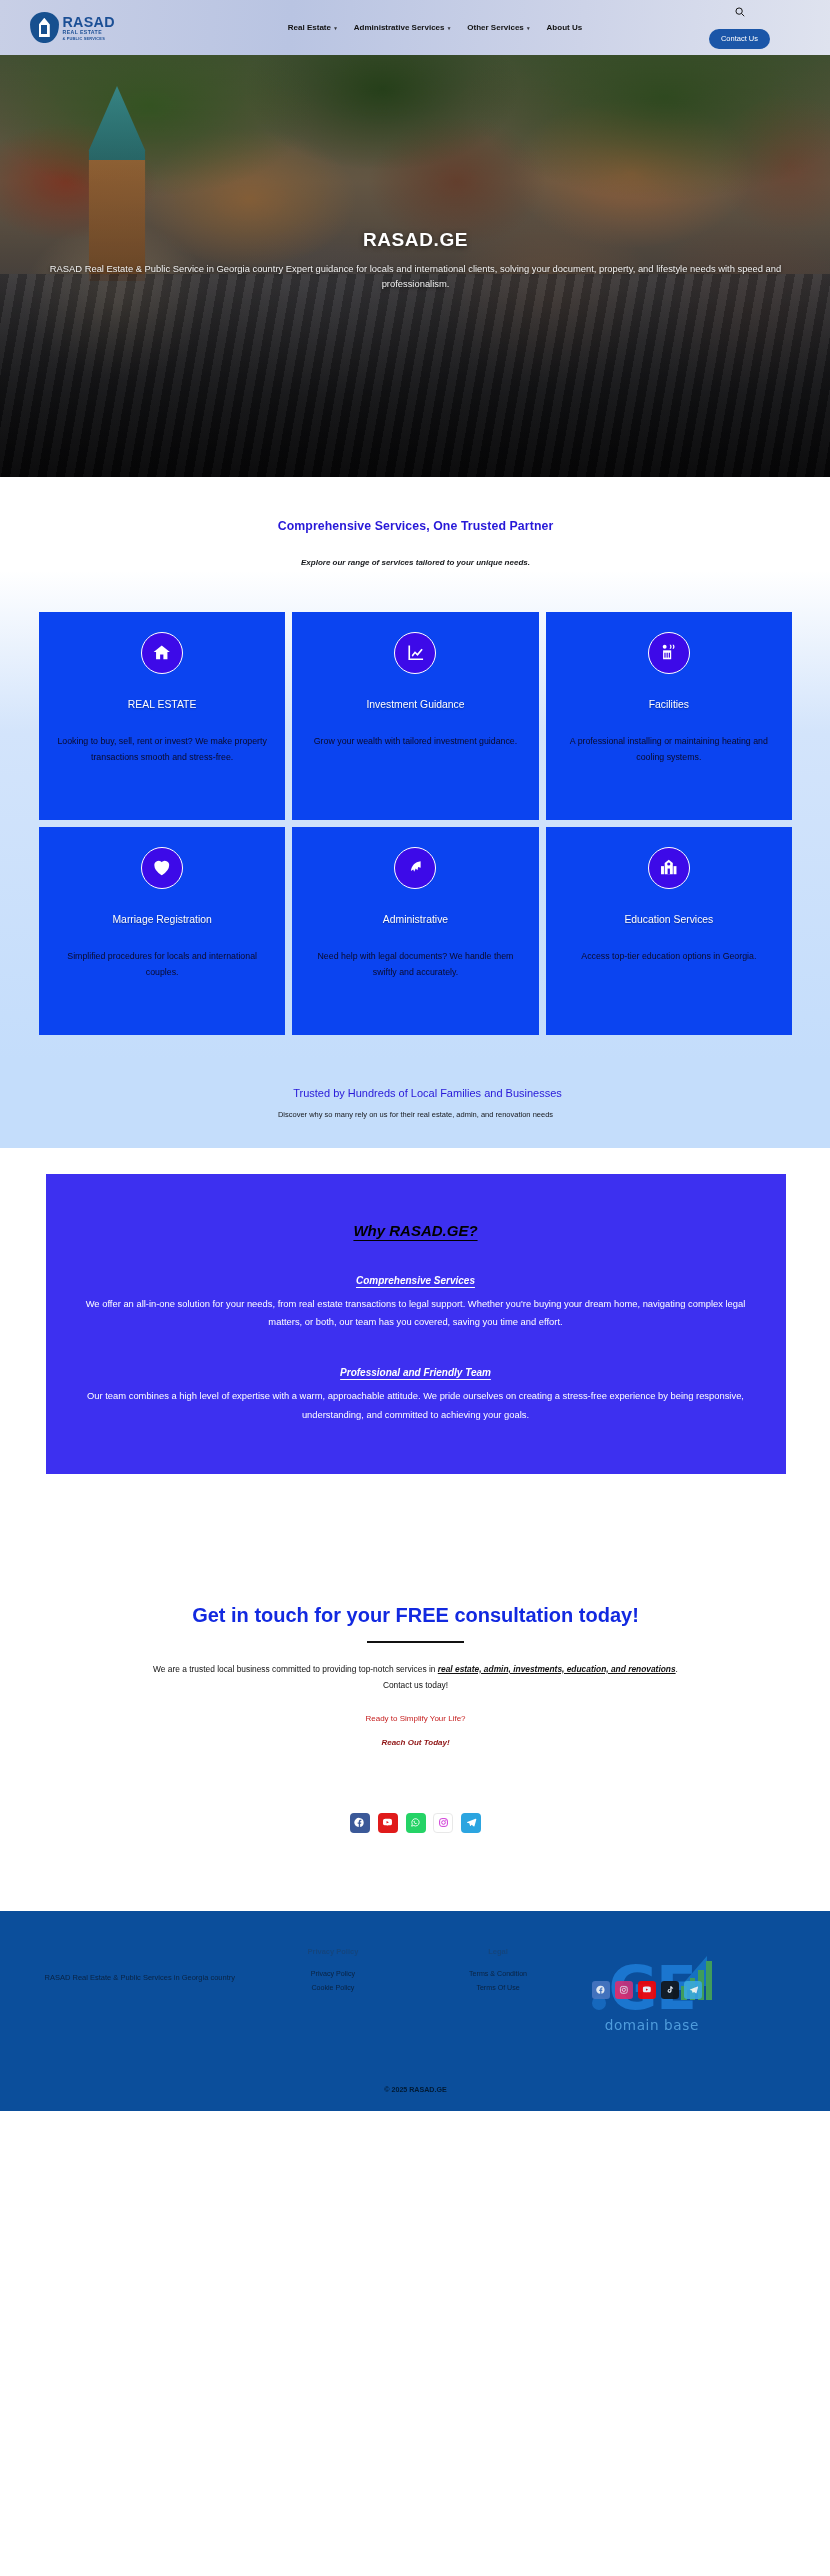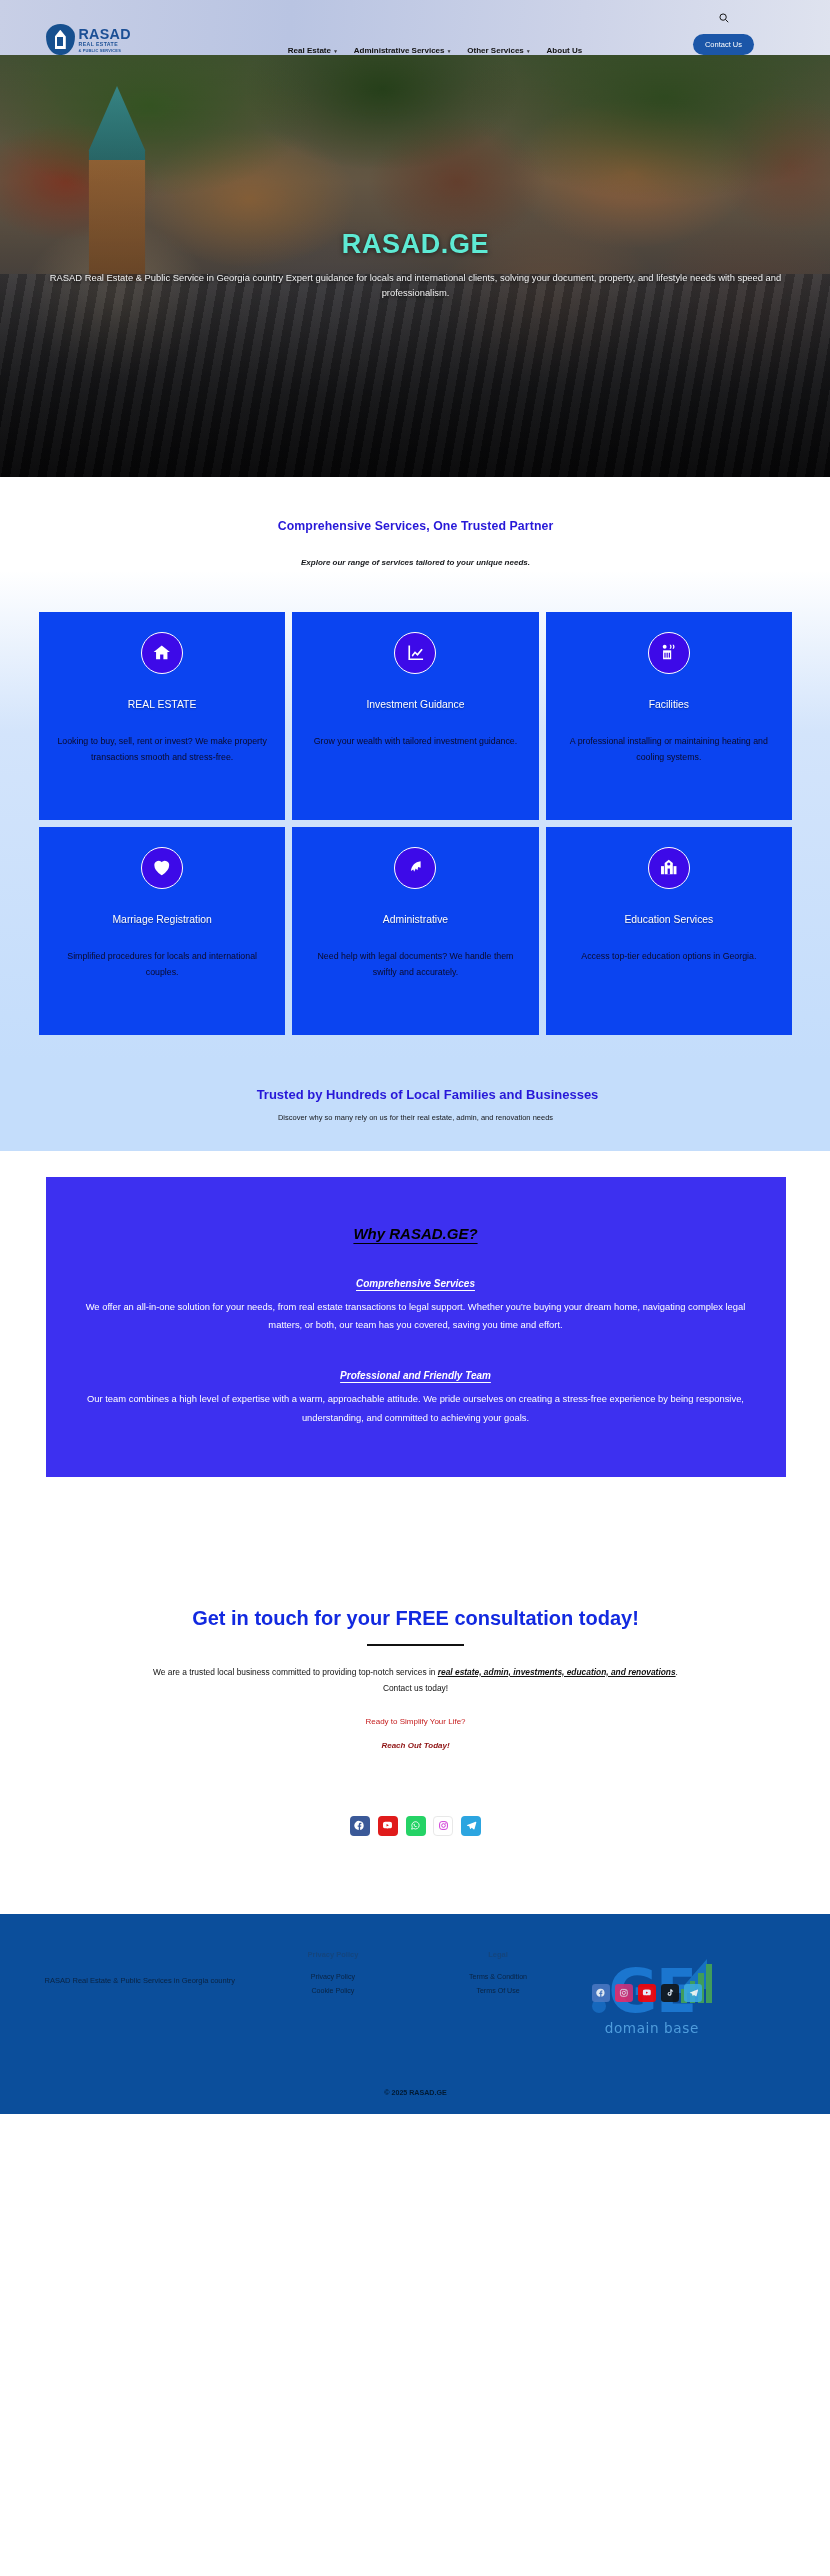--- a/index.html
+++ b/index.html
@@ -10,22 +10,22 @@
     color:#111;
     -webkit-font-smoothing:antialiased;
   }
 
   
   .site-header{
     position:relative;
     height:55px;
     background:linear-gradient(95deg,#c8cfe6 0%,#b9c4e2 35%,#cdd3e8 70%,#dfe3ef 100%);
     display:flex;
-    align-items:flex-end;
-    padding:0 46px;
+    align-items:center;
+    padding:0 30px;
   }
   .brand{ display:flex; align-items:center; gap:3.9px; width:162px; }
   .brand-mark{
     width:28.6px; height:31px;
     background:#17508f;
     border-radius:50% 50% 46% 46% / 40% 40% 60% 60%;
     position:relative;
     display:flex; align-items:center; justify-content:center;
   }
   .brand-mark::before{
@@ -122,21 +122,21 @@
   }
   .hero-overlay{
     position:absolute; inset:0;
     background:linear-gradient(180deg, rgba(0,0,0,.12) 0%, rgba(0,0,0,.22) 40%, rgba(0,0,0,.45) 100%);
   }
   .hero-inner{
     position:absolute; left:0; right:0; top:174px;
     text-align:center; padding:0 26px;
   }
   .hero-title{
-    font-size:27px; font-weight:bold; color:#5eead4;
+    font-size:19px; font-weight:bold; color:#ffffff;
     letter-spacing:0.6px;
     text-shadow:0 1.3px 5.2px rgba(0,0,0,.6);
   }
   .hero-sub{
     margin-top:10.4px;
     font-size:9.4px;
     line-height:1.6;
     color:#f2f2f2;
     text-shadow:0 0.6px 3.2px rgba(0,0,0,.75);
     max-width:740px;
@@ -200,21 +200,21 @@
     color:#0a0a2a;
   }
 
   
   .trusted{
     background:#c4ddfb;
     padding:27px 0 28.6px;
     text-align:center;
   }
   .trusted-title{
-    font-size:13px; font-weight:bold; color:#2718d8;padding-left:24px;
+    font-size:11px; font-weight:normal; color:#2718d8;padding-left:24px;
   }
   .trusted-sub{
     margin-top:11px; font-size:7.5px; color:#16181c;
   }
 
   
   .why-wrap{ background:#fff; padding:26px 0 0; }
   .why{
     width:740px;
     margin:0 auto;

